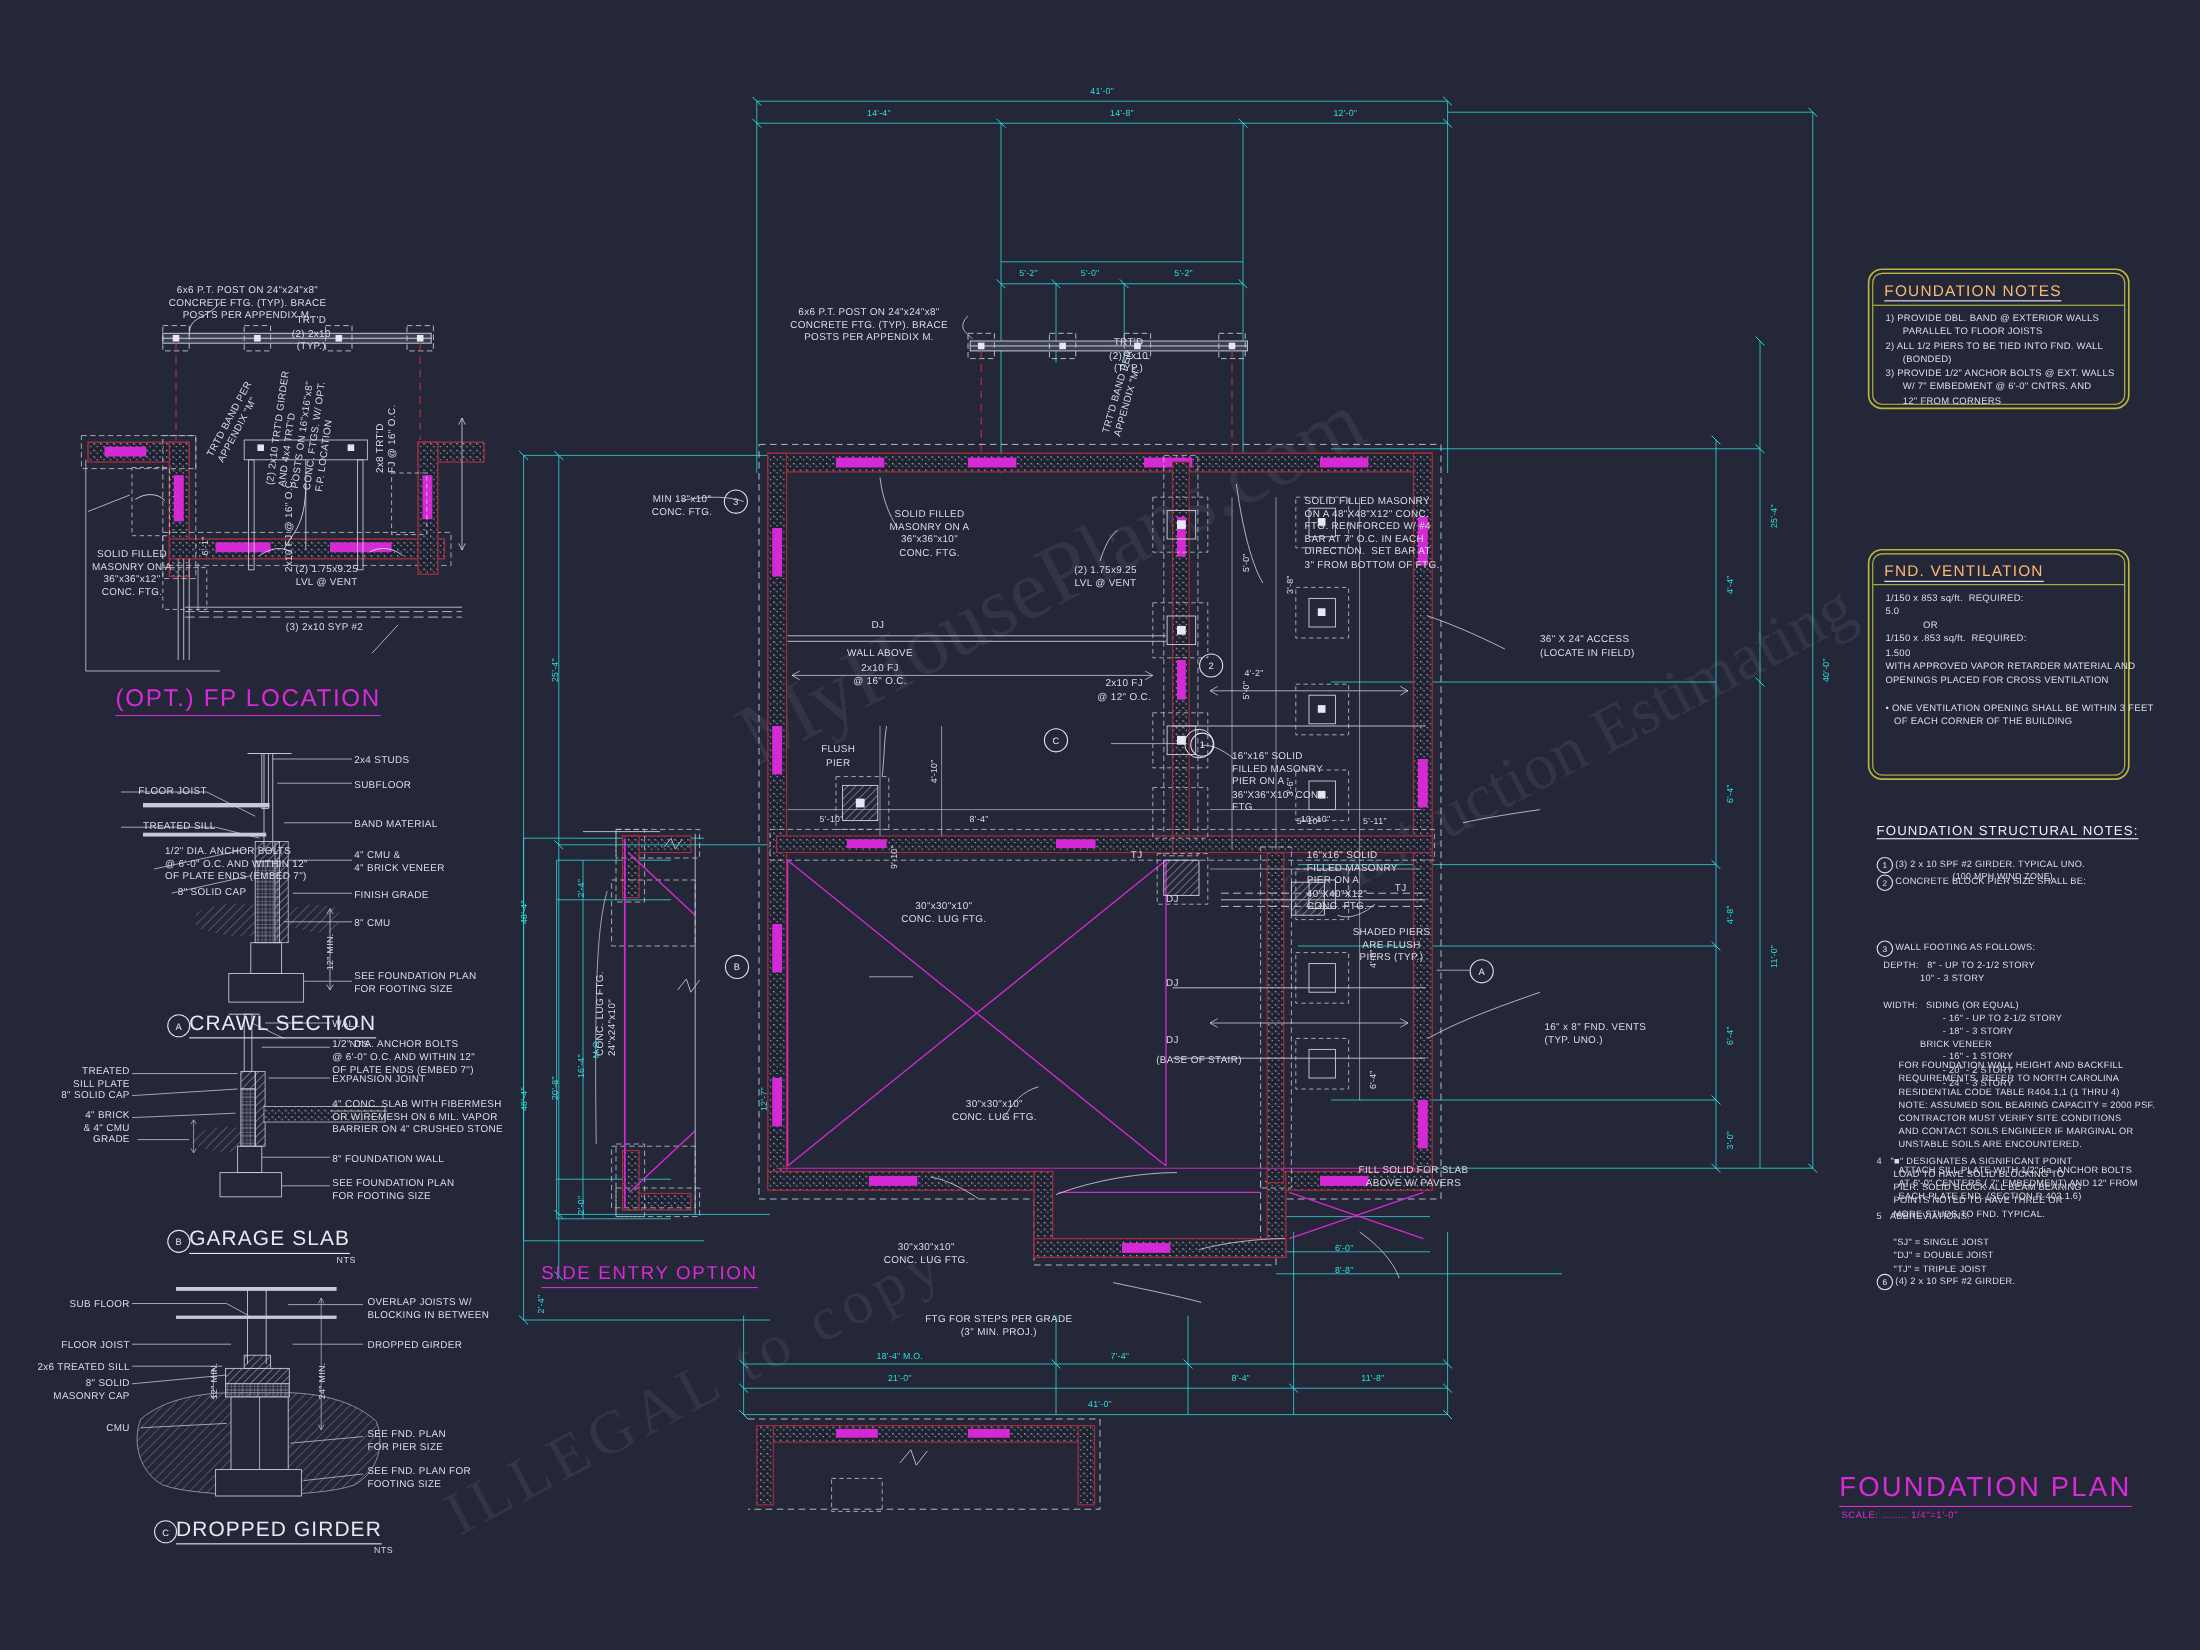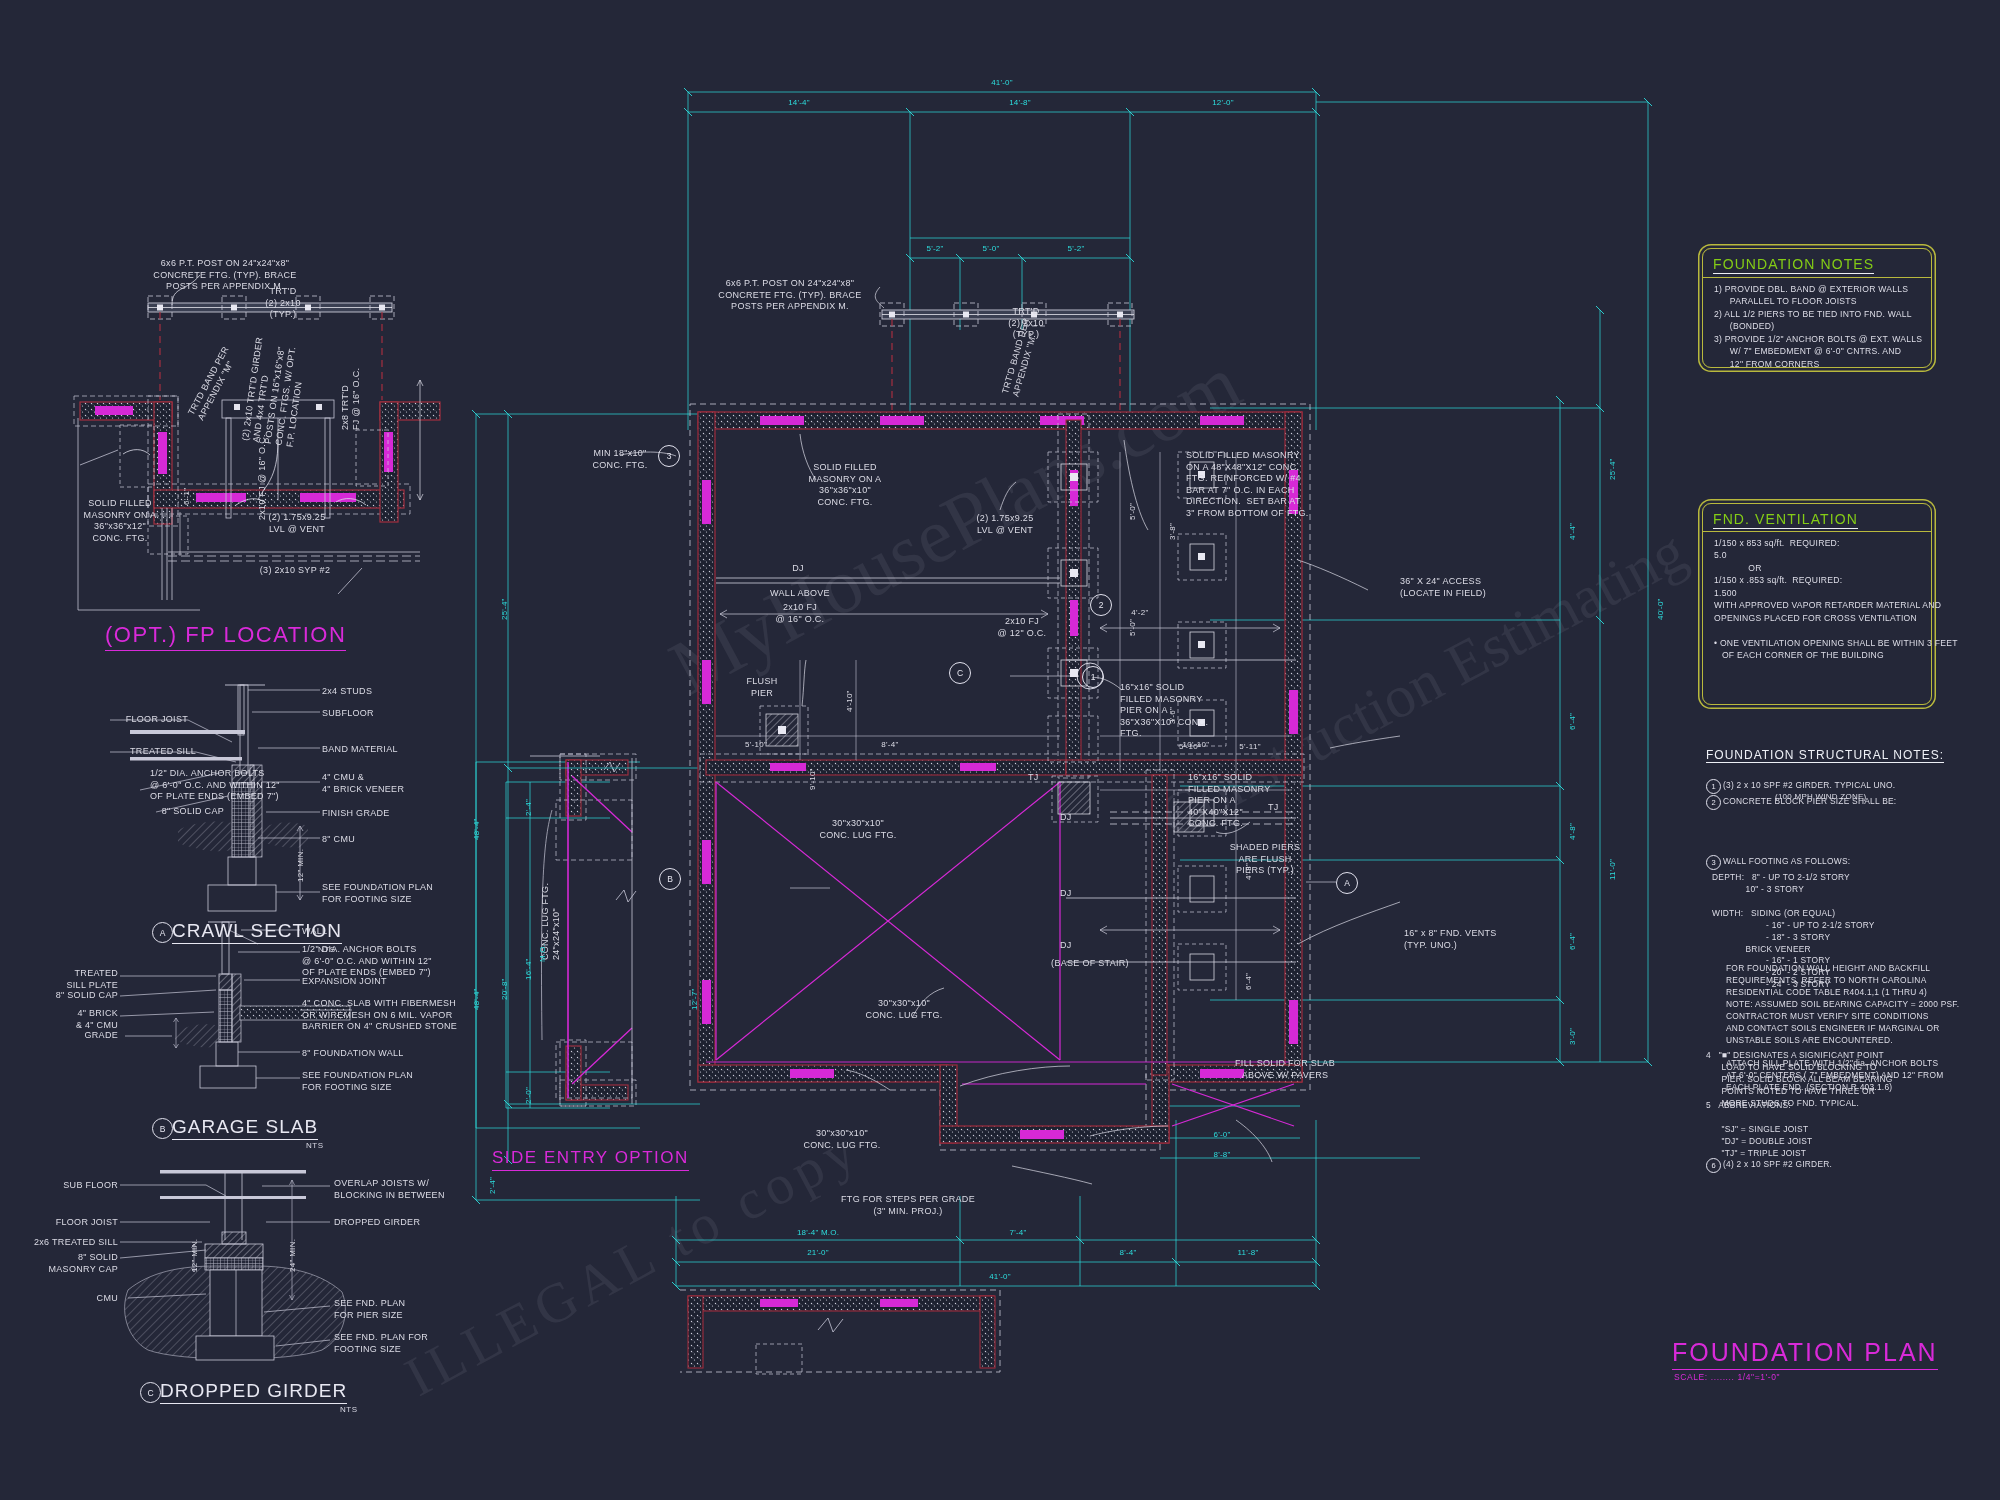--- a/index.html
+++ b/index.html
@@ -21,21 +21,21 @@
       transform-origin:0 0;line-height:1.25;letter-spacing:.3px;}
   .title-mag{position:absolute;color:#d92ad9;font-size:22px;letter-spacing:1.5px;
        white-space:pre;border-bottom:1.5px solid #d92ad9;padding-bottom:2px;}
   .title-wh{position:absolute;color:#e8e8f2;font-size:19px;letter-spacing:1px;
        white-space:pre;}
   .nts{position:absolute;font-size:8px;color:#d8d8e4;letter-spacing:.5px;}
 
   
   .notebox{position:absolute;border:1.5px solid #b9b93d;border-radius:9px;
            box-shadow:0 0 0 2.5px #242738, 0 0 0 4px #b9b93d;}
-  .notebox .hd{position:absolute;left:10px;top:7px;font-size:14px;color:#84cc16;
+  .notebox .hd{position:absolute;left:10px;top:7px;font-size:14px;color:#fdba74;
        letter-spacing:1.1px;border-bottom:1px solid #eef0f6;padding-bottom:1px;}
   .notebox .rule{position:absolute;left:0;right:0;height:1px;background:#b9b93d;}
   .nb-body{position:absolute;left:11px;right:8px;font-size:8.6px;line-height:1.45;
        color:#dedee8;letter-spacing:.25px;white-space:pre;}
 
   .sn-hd{position:absolute;font-size:12px;color:#eef0f6;letter-spacing:1px;
       border-bottom:1px solid #eef0f6;white-space:pre;}
   .sn{position:absolute;font-size:8.4px;line-height:1.42;color:#dedee8;
       letter-spacing:.25px;white-space:pre;}
 

